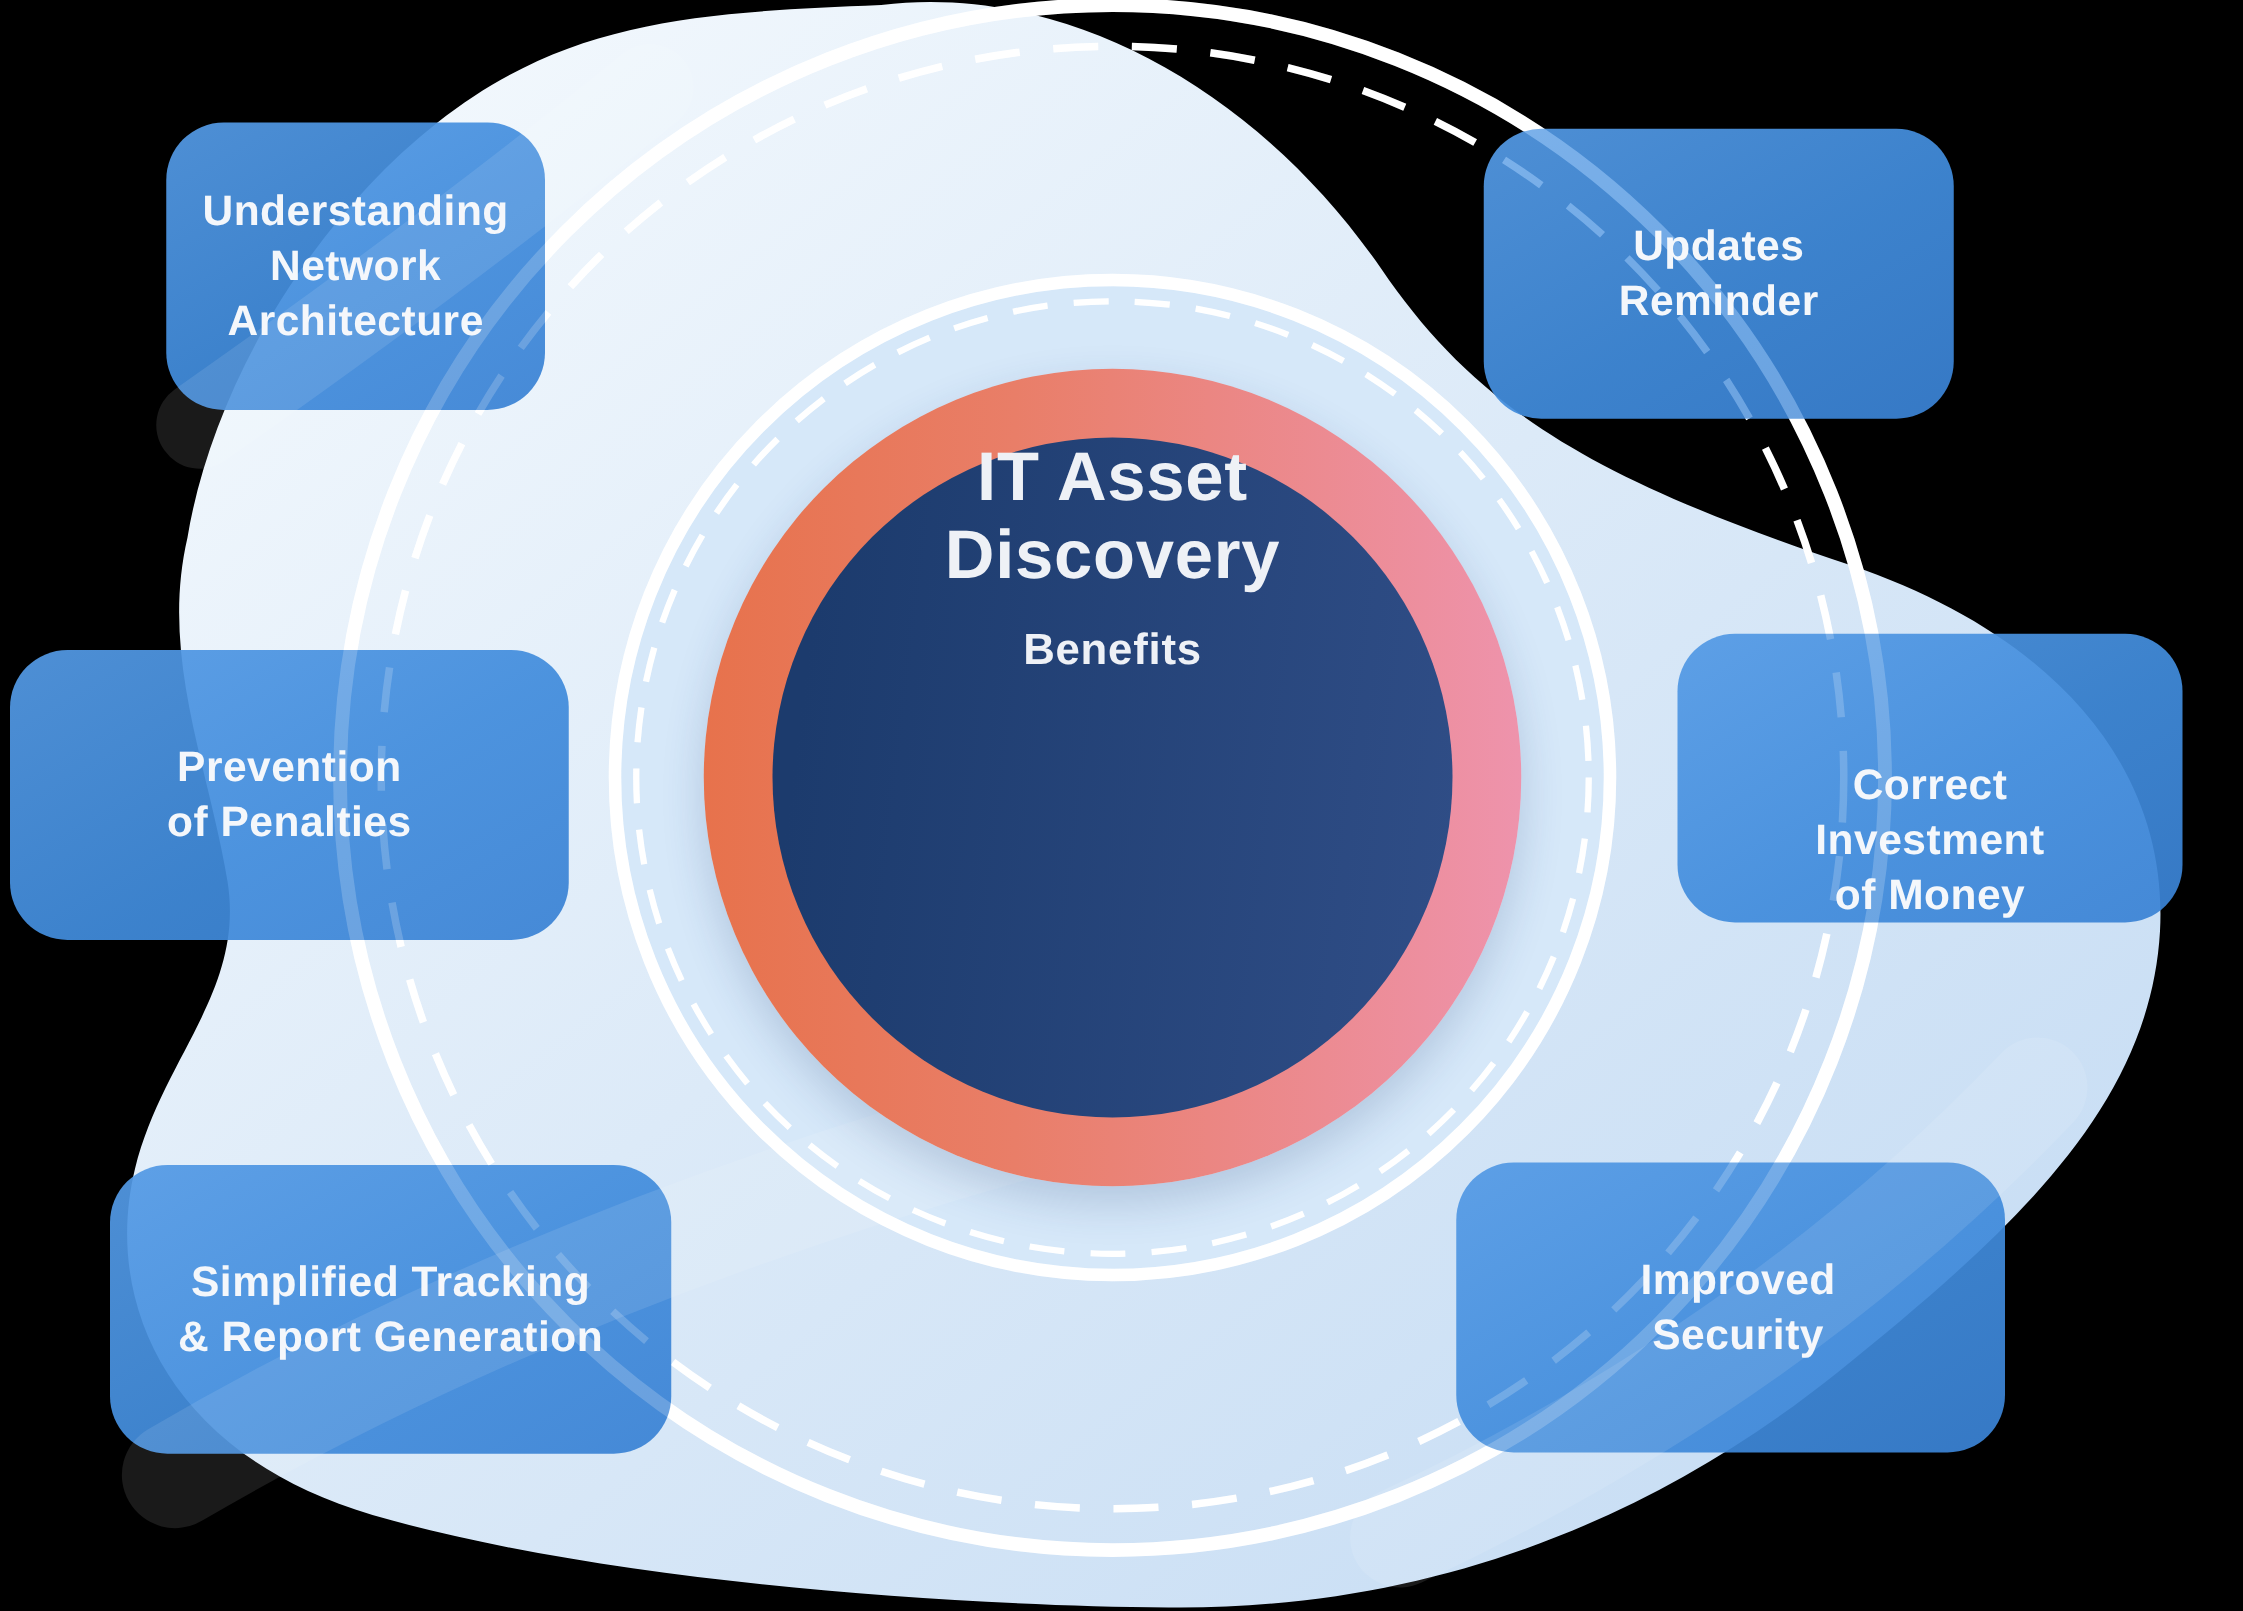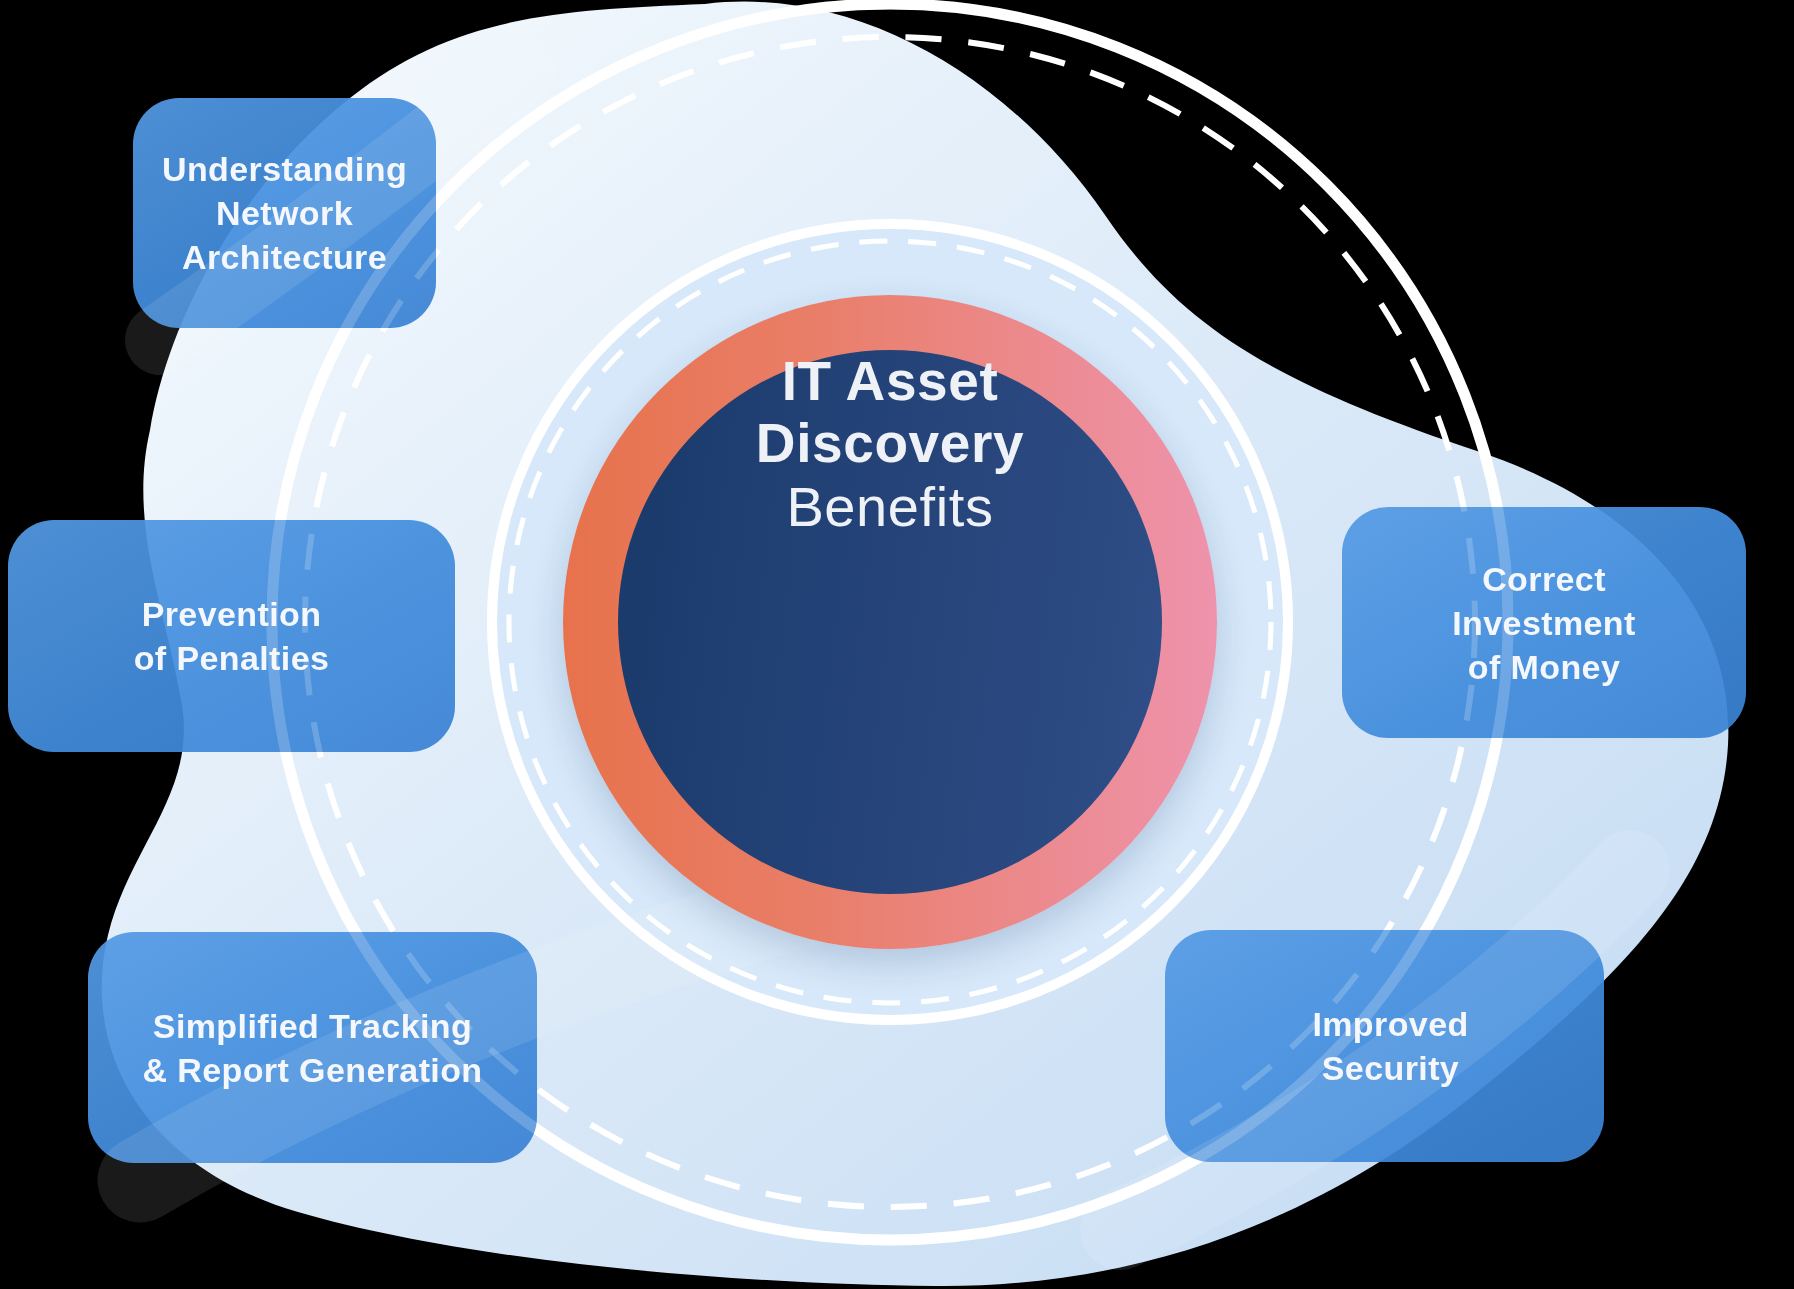--- a/index.html
+++ b/index.html
@@ -17,38 +17,38 @@
     border-radius:46px;
     background:linear-gradient(150deg, rgba(84,154,229,0.93) 0%, rgba(65,140,220,0.93) 55%, rgba(58,130,212,0.93) 100%);
     display:flex;align-items:center;justify-content:center;
     text-align:center;color:#F4F7FB;
     font-size:34px;line-height:44px;font-weight:600;letter-spacing:0.4px;
     white-space:pre-line;
   }
   .b-understanding{left:133px;top:98px;width:303px;height:230px;}
   .b-updates{left:1187px;top:103px;width:376px;height:232px;}
   .b-prevention{left:8px;top:520px;width:447px;height:232px;}
-  .b-correct{left:1342px;top:507px;width:404px;height:231px;}
+  .b-correct{left:1342px;top:507px;width:404px;height:231px;align-items:flex-end;}
   .b-simplified{left:88px;top:932px;width:449px;height:231px;}
   .b-improved{left:1165px;top:930px;width:427px;height:232px;padding-left:12px;}
 
   
   .ring{
     position:absolute;left:563px;top:295px;width:654px;height:654px;border-radius:50%;
     background:linear-gradient(90deg,#E7724C 0%,#E97E68 38%,#EE93AC 100%);
     box-shadow:0 14px 34px rgba(35,66,118,0.20);
   }
   .core{
     position:absolute;left:55px;top:55px;width:544px;height:544px;border-radius:50%;
     background:linear-gradient(97deg,#1C3B6D 8%,#2F4D86 96%);
     display:flex;flex-direction:column;align-items:center;justify-content:flex-start;
     color:#EEF1F6;text-align:center;
   }
   .core-title{font-size:55px;line-height:62px;font-weight:600;letter-spacing:0.6px;white-space:pre-line;}
-  .core-sub{font-size:56px;line-height:62px;font-weight:400;letter-spacing:0.6px;margin-top:2px;}
+  .core-sub{font-size:35px;line-height:62px;font-weight:700;letter-spacing:0.6px;margin-top:15px;}
 </style>
 </head>
 <body>
 
 <div id="stage">
 
   <svg class="layer" width="1794" height="1289" viewBox="0 0 1794 1289">
     <defs>
       <linearGradient id="blobGrad" x1="0" y1="0" x2="1" y2="1">
         <stop offset="0" stop-color="#F7FBFE"></stop>
@@ -80,20 +80,24 @@
     <circle cx="890" cy="622" r="396" fill="#D6E8F9"></circle>
     <circle cx="890" cy="622" r="381" fill="none" stroke="#FFFFFF" stroke-width="5" stroke-dasharray="28 21"></circle>
     <circle cx="890" cy="622" r="398" fill="none" stroke="#FFFFFF" stroke-width="10"></circle>
   </svg>
 
   <div class="benefit b-understanding">
     <span>Understanding
 Network
 Architecture</span>
   </div>
+  <div class="benefit b-updates">
+    <span>Updates
+Reminder</span>
+  </div>
   <div class="benefit b-prevention">
     <span>Prevention
 of Penalties</span>
   </div>
   <div class="benefit b-correct">
     <span>Correct
 Investment
 of Money</span>
   </div>
   <div class="benefit b-simplified">

